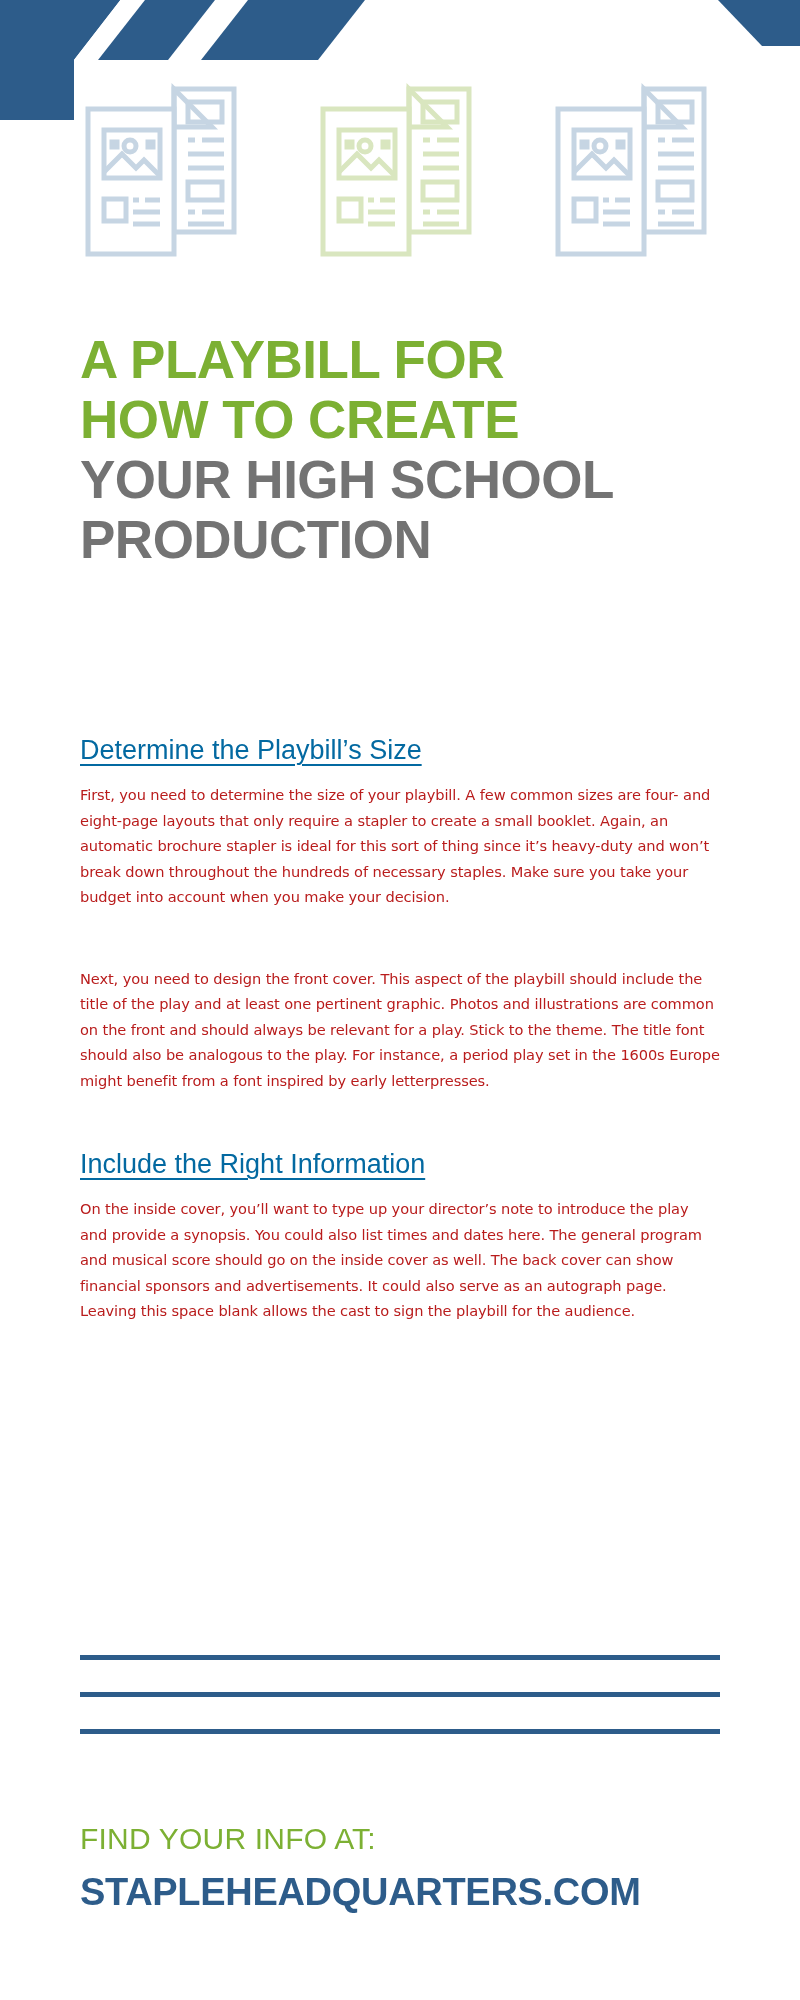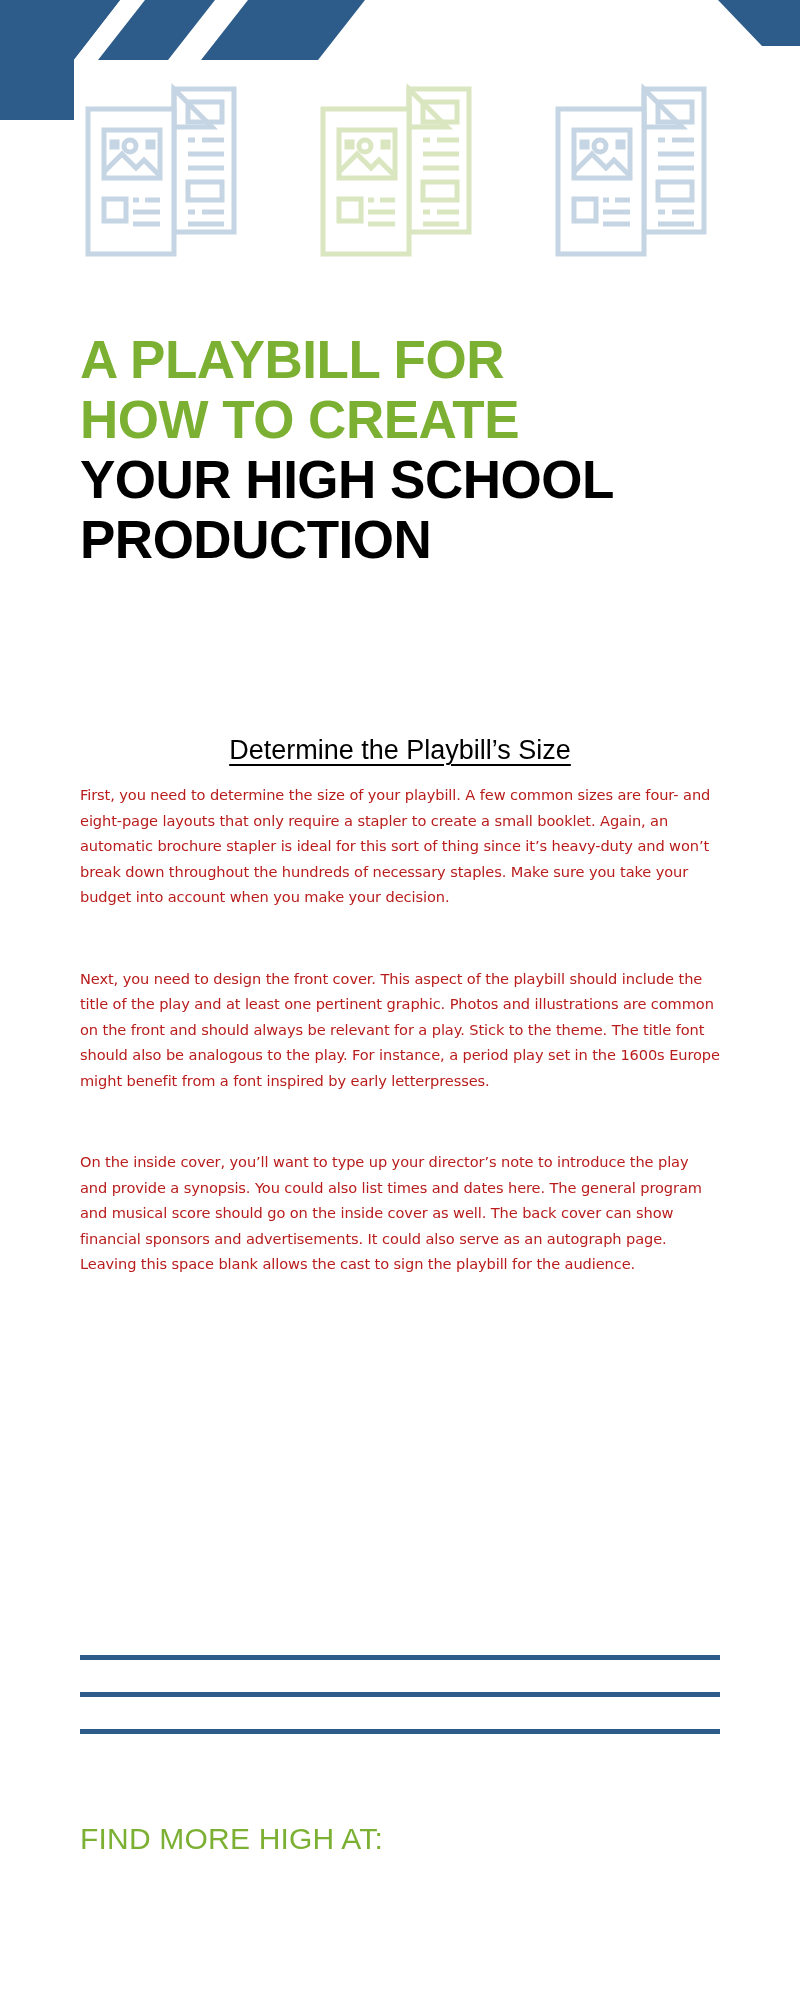--- a/index.html
+++ b/index.html
@@ -33,41 +33,40 @@
   }
   .title-line{
     font-family:"Liberation Sans", sans-serif;
     font-weight:700;
     font-size:53px;
     line-height:60px;
     letter-spacing:-0.5px;
     white-space:nowrap;
   }
   .t-green{color:#7cb033;}
-  .t-blue{color:#000000;}
+  .t-blue{color:#737373;}
 
   
   .sections{
     position:absolute;
     left:80px;top:735px;
     width:640px;
   }
   .section{margin-bottom:56px;}
   .section:last-child{margin-bottom:0;}
   .sec-head{
-    color:#000000;
+    color:#0369a1;
     font-size:27px;
     font-weight:400;
     line-height:30px;
     text-decoration:underline;
     text-underline-offset:5px;
     text-decoration-thickness:1.5px;
     margin:0 0 17px 0;
     font-family:"Liberation Sans", sans-serif;
-    text-align:center;
   }
   .sec-body{
     color:#b91c1c;
     font-size:14.6px;
     line-height:25.5px;
     margin:0;
     font-family:"DejaVu Sans", sans-serif;
     letter-spacing:-0.1px;
     max-width:640px;
   }
@@ -233,28 +232,30 @@
     <div class="section">
       <h2 class="sec-head">Determine the Playbill’s Size</h2>
       <p class="sec-body">First, you need to determine the size of your playbill. A few common sizes are four- and eight-page layouts that only require a stapler to create a small booklet. Again, an automatic brochure stapler is ideal for this sort of thing since it’s heavy-duty and won’t break down throughout the hundreds of necessary staples. Make sure you take your budget into account when you make your decision.</p>
     </div>
 
     <div class="section">
       <p class="sec-body">Next, you need to design the front cover. This aspect of the playbill should include the title of the play and at least one pertinent graphic. Photos and illustrations are common on the front and should always be relevant for a play. Stick to the theme. The title font should also be analogous to the play. For instance, a period play set in the 1600s Europe might benefit from a font inspired by early letterpresses.</p>
     </div>
 
     <div class="section">
+      <h2 class="sec-head">Include the Right Information</h2>
       <p class="sec-body">On the inside cover, you’ll want to type up your director’s note to introduce the play and provide a synopsis. You could also list times and dates here. The general program and musical score should go on the inside cover as well. The back cover can show financial sponsors and advertisements. It could also serve as an autograph page. Leaving this space blank allows the cast to sign the playbill for the audience.</p>
     </div>
 
   </div>
 
   <div class="rules">
     <div class="rule"></div>
     <div class="rule"></div>
     <div class="rule"></div>
   </div>
 
   <div class="footer">
-    <div class="foot-lead">FIND MORE HIGH AT:</div>
+    <div class="foot-lead">FIND YOUR INFO AT:</div>
+    <div class="foot-url">STAPLEHEADQUARTERS.COM</div>
   </div>
 
 </div>
 
 </body></html>

